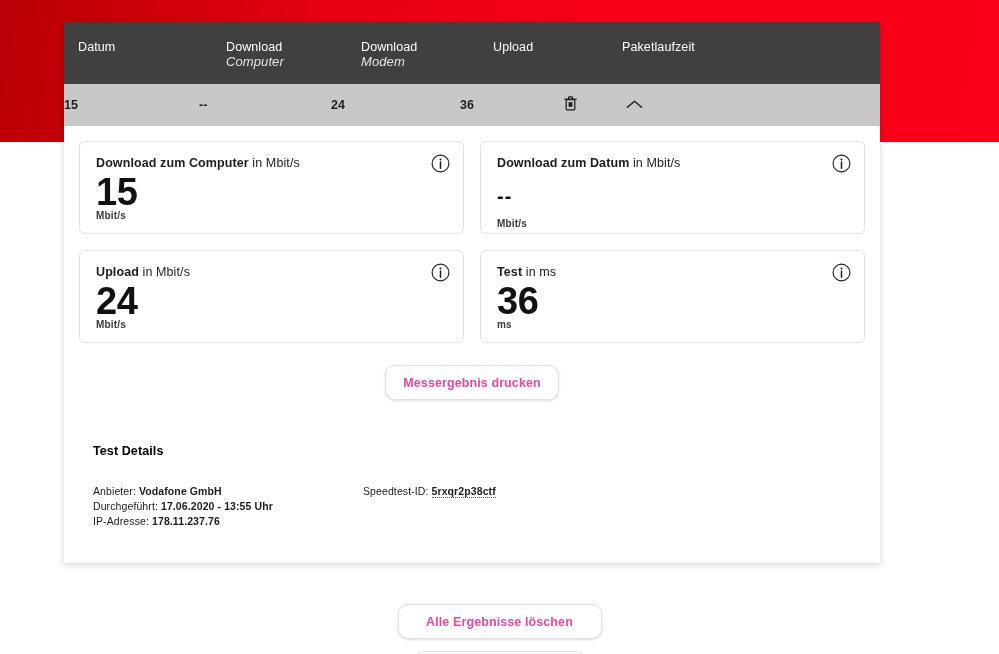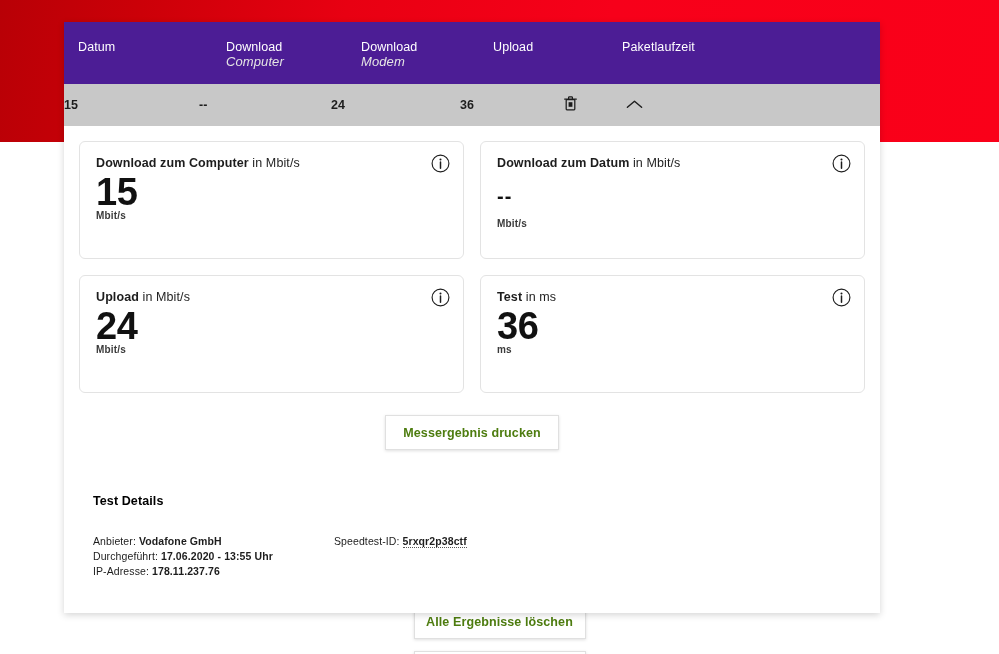--- a/index.html
+++ b/index.html
@@ -32,21 +32,21 @@
     background: #ffffff;
     box-shadow: 0 2px 7px rgba(0,0,0,.17);
     z-index: 2;
   }
 
   
   #table-header {
     display: flex;
     align-items: flex-start;
     height: 62px;
-    background: #4c1d95;
+    background: #404040;
     color: #ffffff;
     padding-top: 15px;
   }
   .th {
     font-size: 12.5px;
     line-height: 15px;
     font-weight: 400;
     letter-spacing: .1px;
   }
   .th-sub {
@@ -90,21 +90,21 @@
   #metric-grid {
     display: grid;
     grid-template-columns: 1fr 1fr;
     gap: 16px 16px;
   }
   .metric-card {
     position: relative;
     border: 1px solid #e3e3e3;
     border-radius: 6px;
     background: #fff;
-    height: 118px;
+    height: 93px;
     padding: 14px 16px 0 16px;
   }
   .metric-title {
     font-size: 12.5px;
     color: #1d1d1d;
     font-weight: 400;
     letter-spacing: .1px;
   }
   .metric-title b { font-weight: 700; }
   .metric-value {
@@ -132,40 +132,41 @@
     right: 13px; top: 12px;
     width: 19px; height: 19px;
     border: none; background: none; padding: 0; cursor: pointer;
   }
 
   
   #print-row { display: flex; justify-content: center; margin-top: 22px; }
   .ghost-button {
     background: #ffffff;
     border: 1px solid #e0e0e0;
-    border-radius: 0;
+    border-radius: 10px;
     box-shadow: 0 1px 3px rgba(0,0,0,.13);
     font-family: "Liberation Sans", sans-serif;
     font-size: 12.5px;
     font-weight: 700;
-    color: #4d7c0f;
+    color: #ec4899;
     letter-spacing: .1px;
     cursor: pointer;
   }
   #print-button { width: 174px; height: 35px; }
 
   
   #test-details { margin-top: 44px; padding: 0 0 0 14px; }
   #test-details-title {
     font-size: 12.5px; font-weight: 700; color: #000000; letter-spacing: .1px;
   }
   #test-details-cols {
     display: flex;
     margin-top: 26px;
     padding-bottom: 34px;
+    gap: 29px;
   }
   #td-left  { width: 241px; flex: 0 0 auto; }
   #td-right { flex: 1 1 auto; }
   .td-line {
     font-size: 10.5px;
     line-height: 15px;
     color: #1d1d1d;
     font-weight: 400;
     letter-spacing: .1px;
   }
@@ -176,21 +177,21 @@
     cursor: pointer;
   }
 
   
   #bottom-actions {
     position: absolute;
     left: 0; top: 604px;
     width: 999px;
     z-index: 1;
   }
-  #clear-all-button { width: 172px; height: 35px; display: block; margin: 0 auto; }
+  #clear-all-button { width: 204px; height: 35px; display: block; margin: 0 auto; }
   #secondary-button {
     width: 172px; height: 35px;
     display: block; margin: 12px auto 0 auto;
   }
 </style>
 </head>
 <body>
 
 <div id="hero-band"></div>
 

